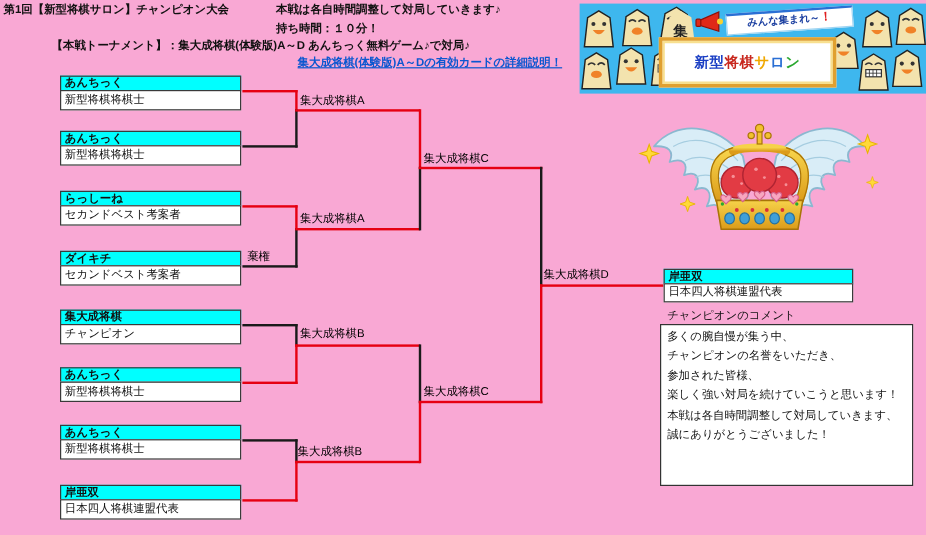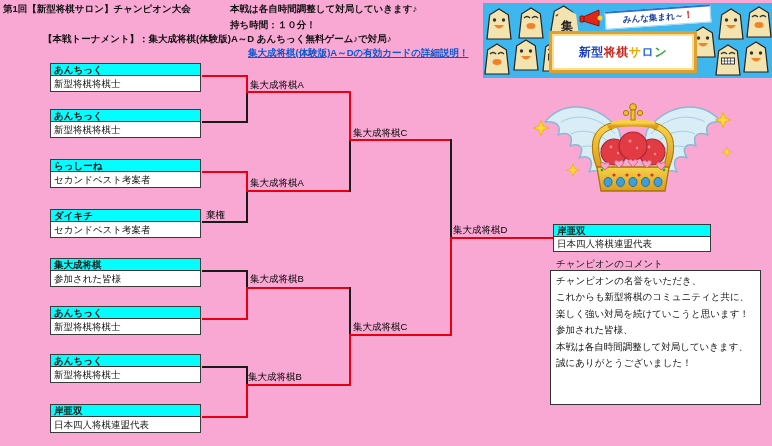--- a/index.html
+++ b/index.html
@@ -216,21 +216,21 @@
   <div class="entry" style="top:159px;">
     <div class="pname">らっしーね</div>
     <div class="psub">セカンドベスト考案者</div>
   </div>
   <div class="entry" style="top:209px;">
     <div class="pname">ダイキチ</div>
     <div class="psub">セカンドベスト考案者</div>
   </div>
   <div class="entry" style="top:258px;">
     <div class="pname">集大成将棋</div>
-    <div class="psub">参加された皆様</div>
+    <div class="psub">チャンピオン</div>
   </div>
   <div class="entry" style="top:306px;">
     <div class="pname">あんちっく</div>
     <div class="psub">新型将棋将棋士</div>
   </div>
   <div class="entry" style="top:354px;">
     <div class="pname">あんちっく</div>
     <div class="psub">新型将棋将棋士</div>
   </div>
   <div class="entry" style="top:404px;">
@@ -279,21 +279,21 @@
   <div class="mlabel" style="left:206px;top:209px;">棄権</div>
   <div class="mlabel" style="left:453px;top:224px;">集大成将棋D</div>
   <div class="mlabel" style="left:250px;top:273px;">集大成将棋B</div>
   <div class="mlabel" style="left:353px;top:321px;">集大成将棋C</div>
   <div class="mlabel" style="left:248px;top:371px;">集大成将棋B</div>
 
   <div class="chname">岸亜双</div>
   <div class="chaff">日本四人将棋連盟代表</div>
   <div class="abs txt fs" style="left:556px;top:258px;text-align:right;">チャンピオンのコメント</div>
   <div class="cbox">
+    <div class="cline">多くの腕自慢が集う中、</div>
     <div class="cline">チャンピオンの名誉をいただき、</div>
-    <div class="cline">これからも新型将棋のコミュニティと共に、</div>
+    <div class="cline">参加された皆様、</div>
     <div class="cline">楽しく強い対局を続けていこうと思います！</div>
-    <div class="cline">参加された皆様、</div>
     <div class="cline">本戦は各自時間調整して対局していきます、</div>
     <div class="cline">誠にありがとうございました！</div>
   </div>
 
 </div>
 
 </body></html>

